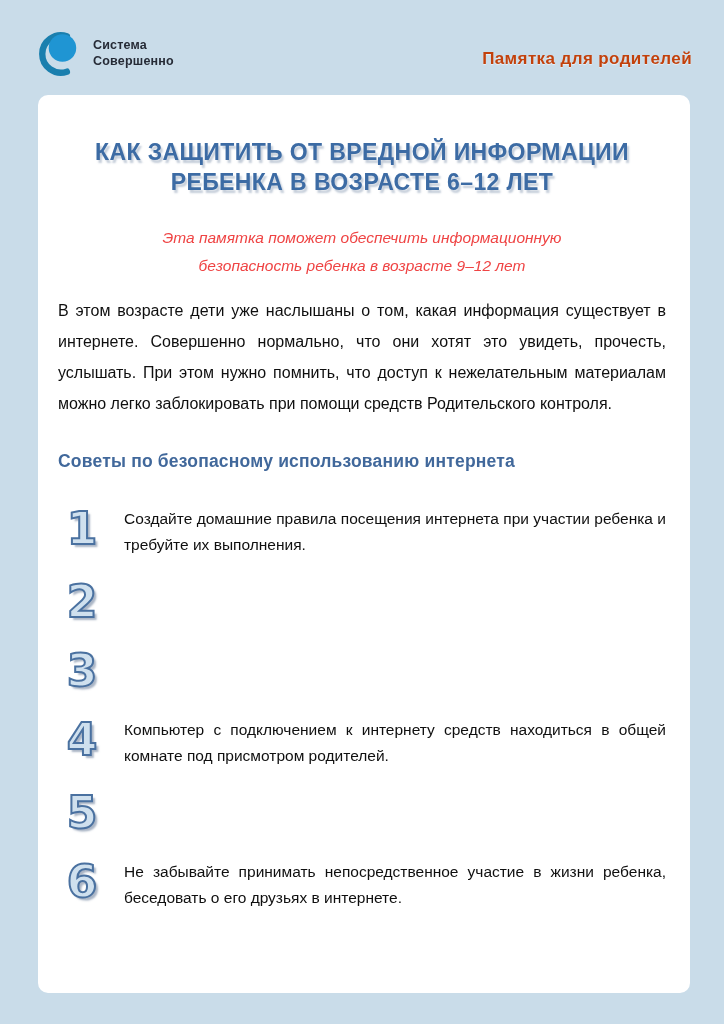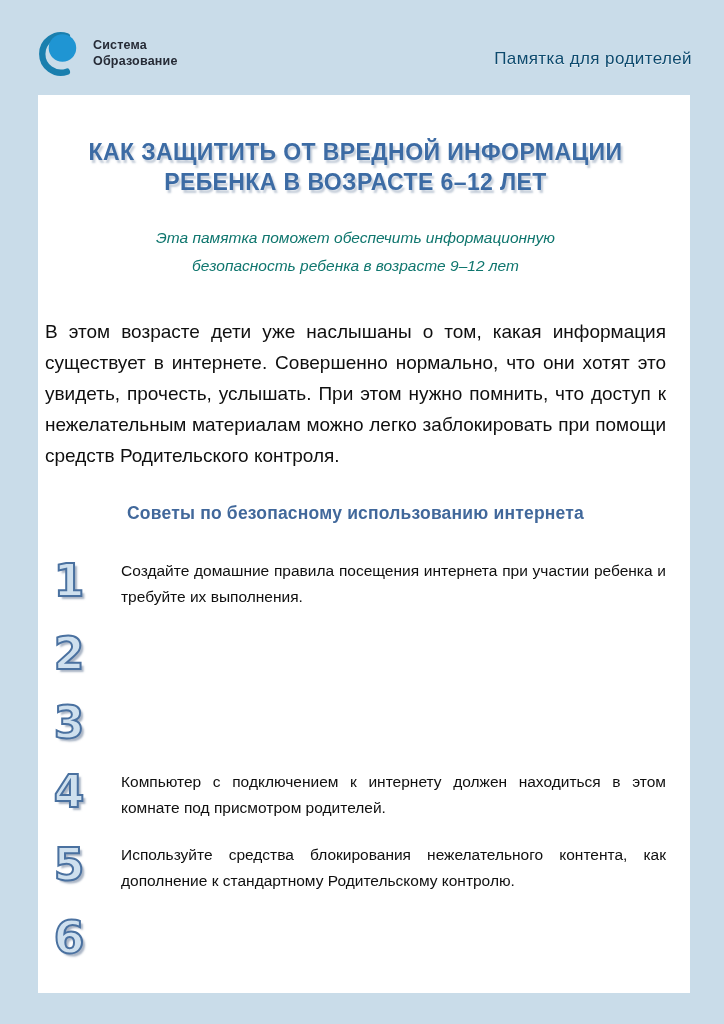--- a/index.html
+++ b/index.html
@@ -15,79 +15,79 @@
   
   .header { position:absolute; top:0; left:0; right:0; height:75px; }
   .logo { position:absolute; left:33px; top:25px; display:flex; align-items:center; }
   .logo svg { width:55px; height:55px; display:block; }
   .logo-text {
     margin-left:5px; font-weight:bold; font-size:12.5px; line-height:16px;
     color:#262b36; letter-spacing:0.2px;
   }
   .header-right {
     position:absolute; right:32px; top:49px;
-    font-weight:normal; font-size:17px; color:#0c4a6e; letter-spacing:0.4px;
+    font-weight:bold; font-size:17px; color:#c2410c; letter-spacing:0.4px;
     text-shadow:0 1px 1px rgba(255,255,255,0.6);
   }
 
   
   .card {
     position:absolute; left:38px; top:95px; width:652px; height:898px;
-    background:#ffffff; border-radius:0;
-    padding:42px 24px 0 7px;
+    background:#ffffff; border-radius:10px;
+    padding:42px 24px 0 20px;
   }
 
   .title {
     text-align:center; font-weight:bold; font-size:23px; line-height:30px;
     color:#3c6ba4; letter-spacing:0.4px;
     text-shadow:2px 3px 2px rgba(125,145,170,0.45);
   }
   .subtitle {
     margin:27px auto 4px; max-width:500px;
     text-align:center; font-style:italic; font-weight:500;
-    font-size:15.5px; line-height:28px; color:#0f766e;
+    font-size:15.5px; line-height:28px; color:#ef4444;
   }
   .intro {
-    margin-top:36px; text-align:justify;
-    font-size:19px; line-height:31px; color:#0f0f0f;
+    margin-top:15px; text-align:justify;
+    font-size:16px; line-height:31px; color:#0f0f0f;
   }
   .section-heading {
-    margin-top:32px; text-align:center; font-weight:bold;
+    margin-top:32px; font-weight:bold;
     font-size:17.5px; color:#41689b; letter-spacing:0.2px;
   }
 
   .tips { margin-top:32px; }
   .tip { display:flex; align-items:flex-start; margin-bottom:19px; }
   .tip-number {
     flex:0 0 48px; text-align:center;
     font-family:"DejaVu Sans", sans-serif;
     font-weight:bold; font-size:44px; line-height:50px;
     color:#cfe0ee;
     -webkit-text-stroke:2px #4a71a0;
     text-shadow:3px 3px 2px rgba(100,120,150,0.55);
   }
   .tip-text {
-    margin-left:28px; padding-top:2px;
+    margin-left:18px; padding-top:2px;
     text-align:justify; font-size:15.5px; line-height:26px; color:#0f0f0f;
   }
 </style>
 </head>
 <body>
 
 <div class="page">
 
   <div class="header">
     <div class="logo">
       <svg viewBox="0 0 56 56" aria-hidden="true">
         <path d="M 34.5 11.5 A 19 19 0 1 0 34.5 47.5" fill="none" stroke="#1a7fae" stroke-width="6.5" stroke-linecap="round"></path>
         <circle cx="30" cy="23.5" r="14" fill="#1f95d3"></circle>
       </svg>
       <div class="logo-text">
         <div>Система</div>
-        <div>Образование</div>
+        <div>Совершенно</div>
       </div>
     </div>
     <div class="header-right">Памятка для  родителей</div>
   </div>
 
   <div class="card">
 
     <div class="title">
       <div>КАК ЗАЩИТИТЬ ОТ ВРЕДНОЙ ИНФОРМАЦИИ</div>
       <div>РЕБЕНКА В ВОЗРАСТЕ 6–12 ЛЕТ</div>
@@ -109,27 +109,27 @@
       <div class="tip">
         <div class="tip-number">2</div>
       </div>
 
       <div class="tip">
         <div class="tip-number">3</div>
       </div>
 
       <div class="tip">
         <div class="tip-number">4</div>
-        <div class="tip-text">Компьютер с подключением к интернету должен находиться в этом комнате под присмотром родителей.</div>
+        <div class="tip-text">Компьютер с подключением к интернету средств находиться в общей комнате под присмотром родителей.</div>
       </div>
 
       <div class="tip">
         <div class="tip-number">5</div>
-        <div class="tip-text">Используйте средства блокирования нежелательного контента, как дополнение к стандартному Родительскому контролю.</div>
       </div>
 
       <div class="tip">
         <div class="tip-number">6</div>
+        <div class="tip-text">Не забывайте принимать непосредственное участие в жизни ребенка, беседовать о его друзьях в интернете.</div>
       </div>
 
     </div>
   </div>
 </div>
 
 </body></html>

